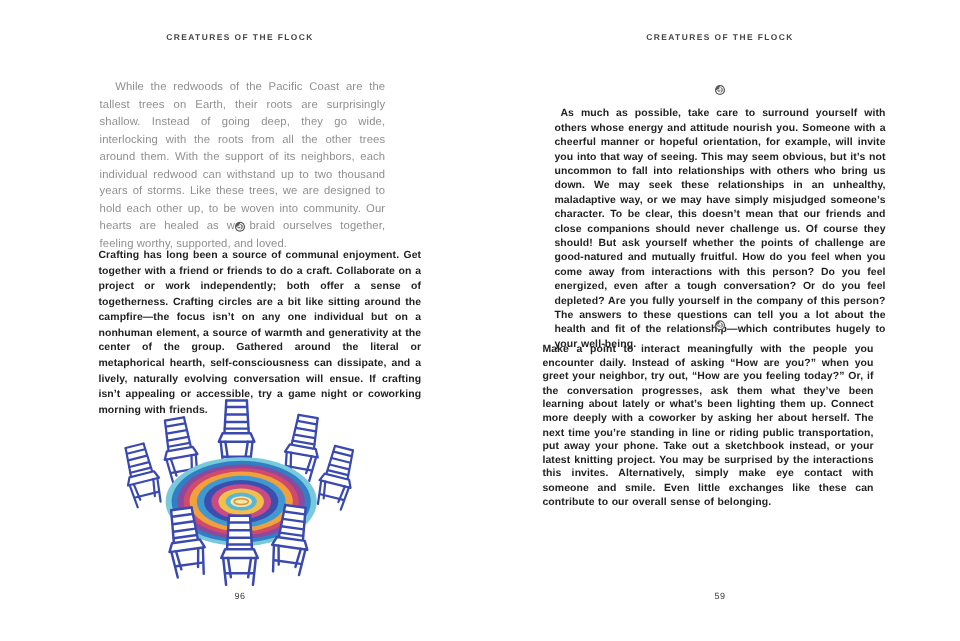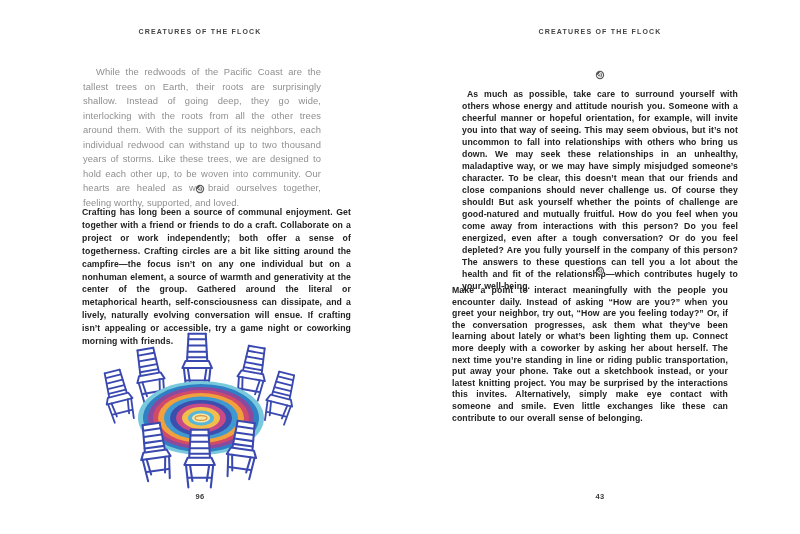--- a/index.html
+++ b/index.html
@@ -44,21 +44,21 @@
   .ornament{
     position:absolute;left:0;width:100%;text-align:center;line-height:0;
   }
   .ornament svg{display:inline-block;}
   .orn-left{top:184px;}
   .orn-right-1{top:70px;}
   .orn-right-2{top:266px;}
 
   .page-number{
     position:absolute;top:492px;left:0;width:100%;text-align:center;
-    font-size:7.5px;font-weight:700;color:#3a3a3a;letter-spacing:0.3px;
+    font-size:7.5px;font-weight:400;color:#3a3a3a;letter-spacing:0.3px;
   }
 
   .illustration{
     position:absolute;top:330px;left:101px;width:200px;height:163px;
   }
 </style>
 </head>
 <body>
 
 <div class="spread">
@@ -144,16 +144,16 @@
 
     <div class="ornament orn-right-2">
       <svg width="10" height="10" viewBox="0 0 10 10">
         <circle cx="5" cy="5" r="4.2" fill="#5a5a5a"></circle>
         <path d="M5 5 m0 -2.7 a2.7 2.7 0 1 1 -2.7 2.7 a1.8 1.8 0 1 0 1.8 -1.8 a0.9 0.9 0 1 1 -0.9 0.9" fill="none" stroke="#ffffff" stroke-width="0.85"></path>
       </svg>
     </div>
 
     <div class="body-para right-body-2">Make a point to interact meaningfully with the people you encounter daily. Instead of asking “How are you?” when you greet your neighbor, try out, “How are you feeling today?” Or, if the conversation progresses, ask them what they’ve been learning about lately or what’s been lighting them up. Connect more deeply with a coworker by asking her about herself. The next time you’re standing in line or riding public transportation, put away your phone. Take out a sketchbook instead, or your latest knitting project. You may be surprised by the interactions this invites. Alternatively, simply make eye contact with someone and smile. Even little exchanges like these can contribute to our overall sense of belonging.</div>
 
-    <div class="page-number">43</div>
+    <div class="page-number">59</div>
   </div>
 
 </div>
 
 </body></html>

